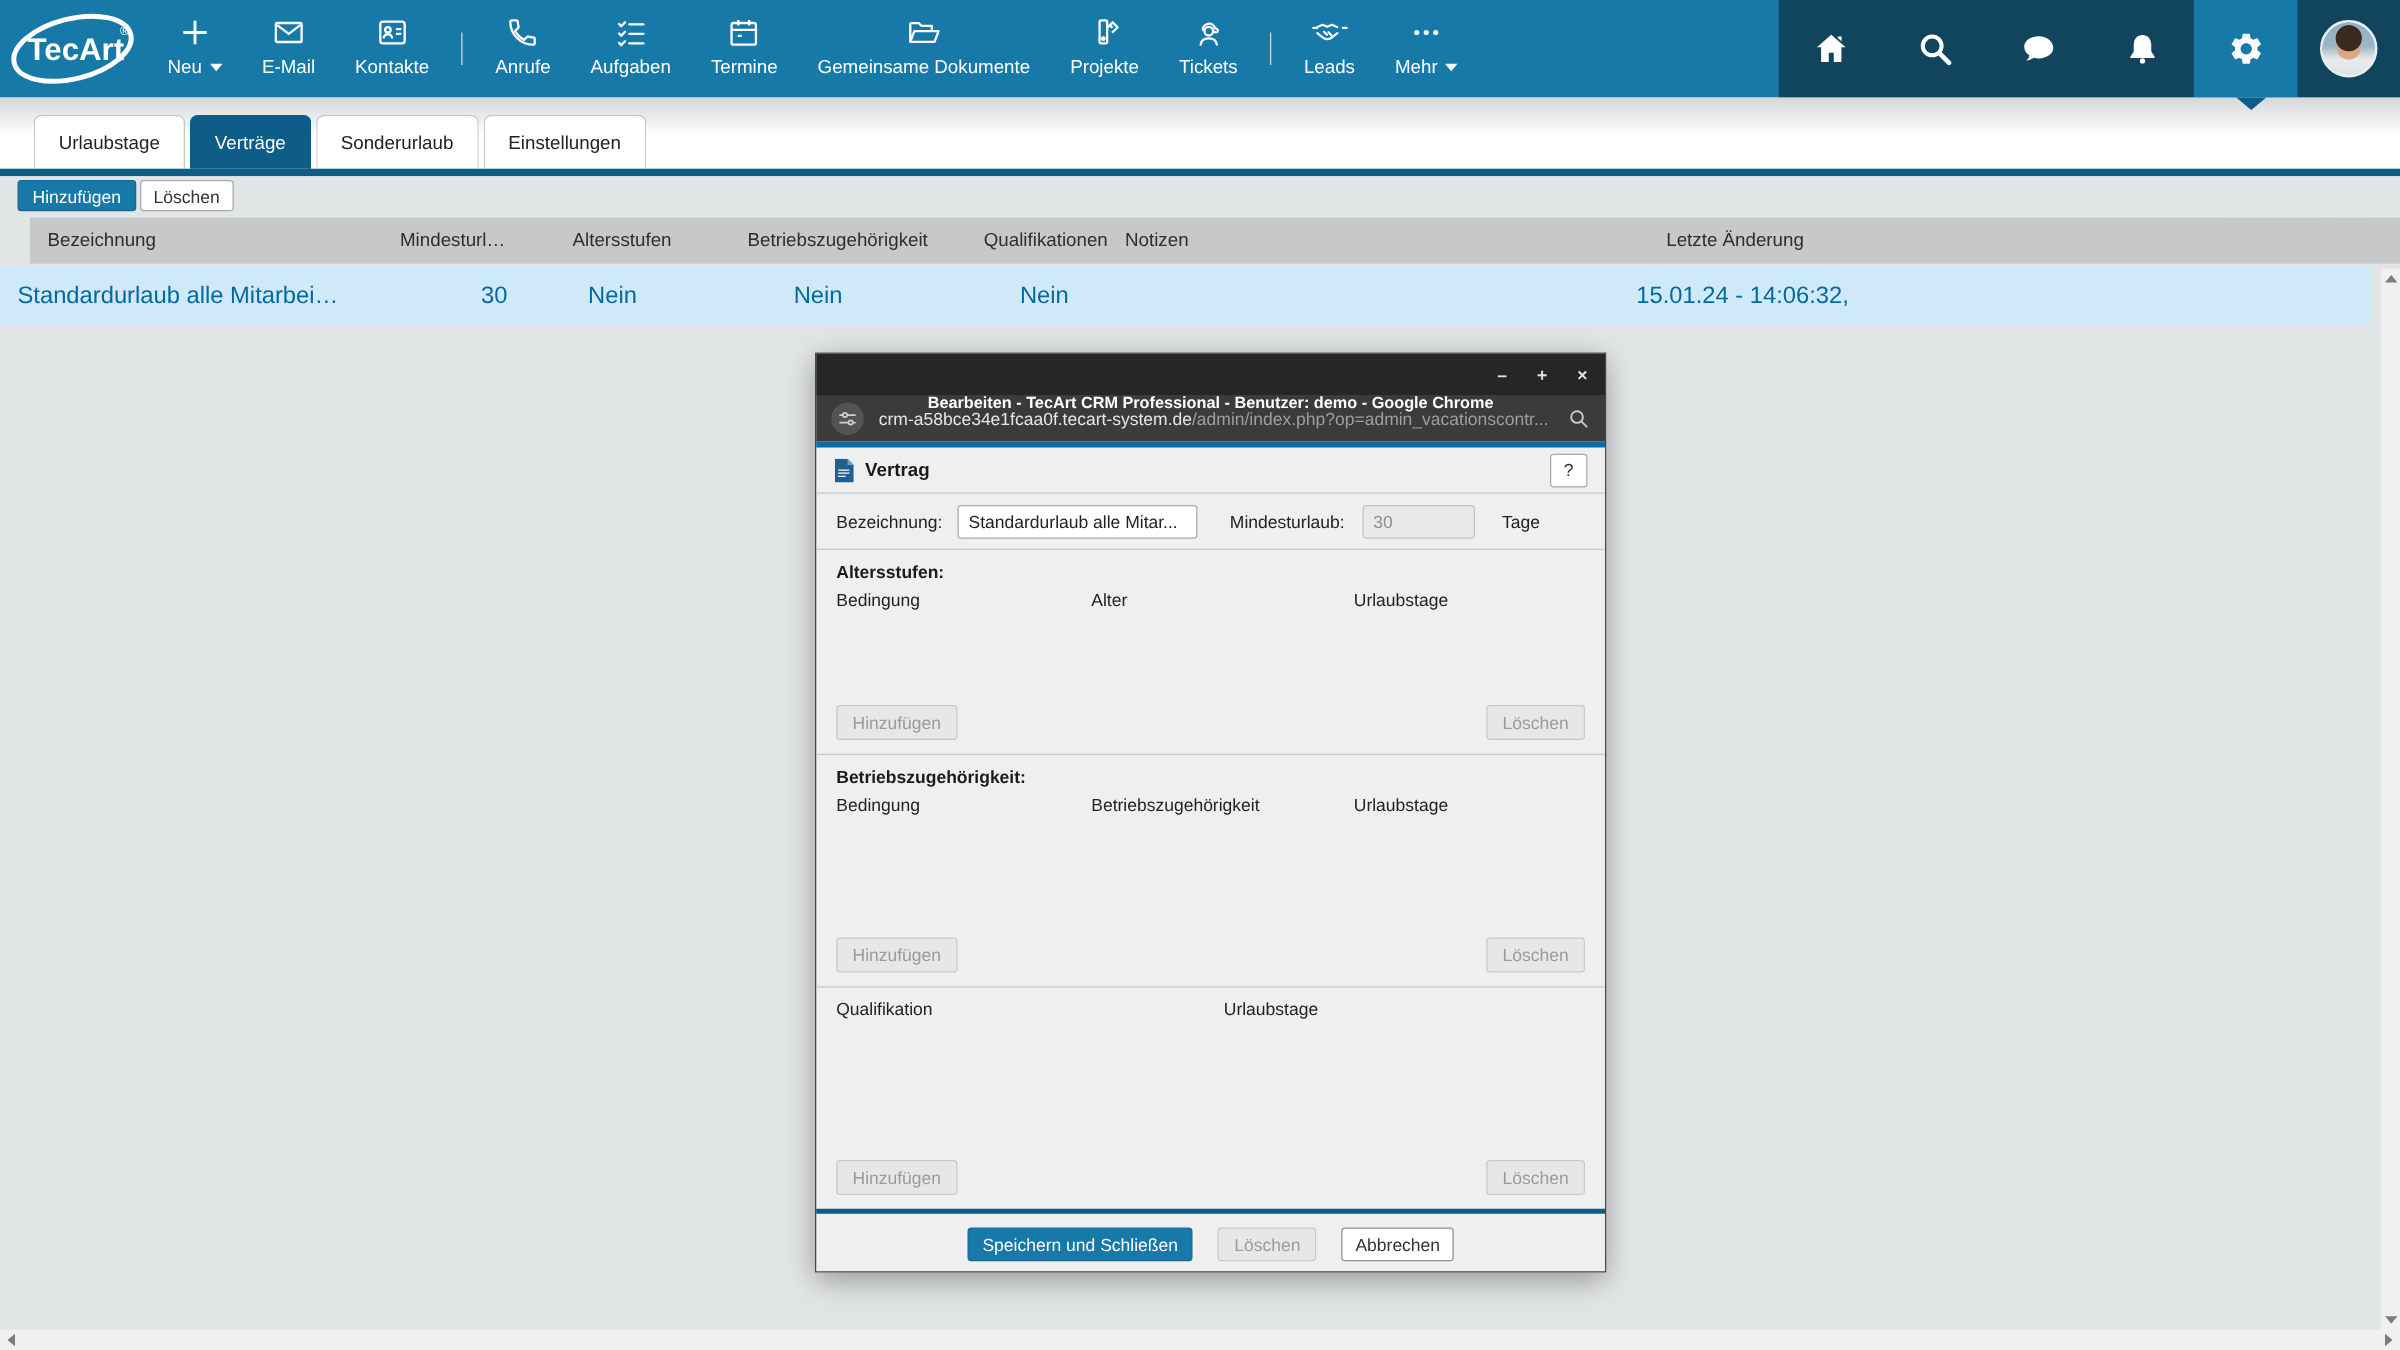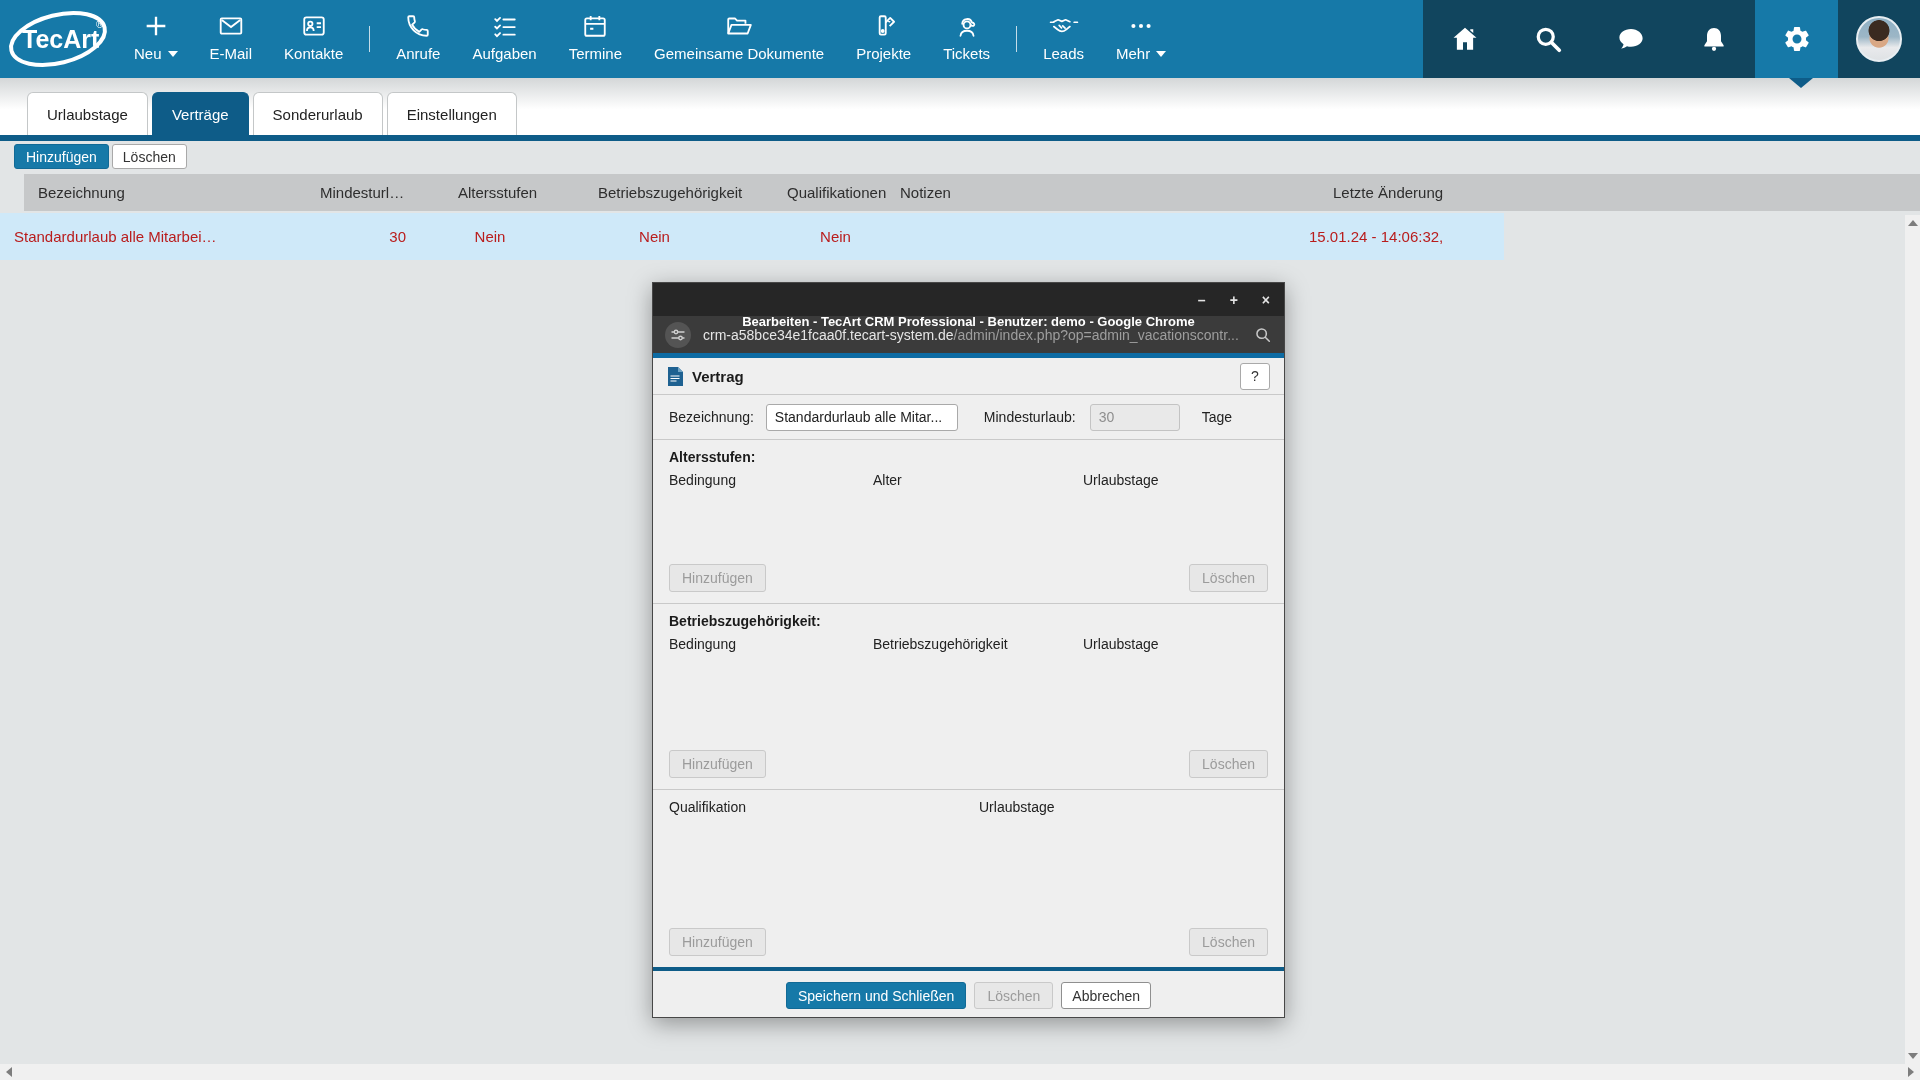--- a/index.html
+++ b/index.html
@@ -76,22 +76,22 @@
     color:#fff; font-size:14px; display:flex; align-items:center; justify-content:center;
     padding:0 11px; cursor:pointer; font-family:"Liberation Sans", sans-serif;
   }
 
   
   .thead {
     position:absolute; left:0; top:174px; width:1905px; height:37px; background:#c6c8c9;
     display:flex; align-items:center; font-size:15px; color:#2e2e2e;margin-left:24px;
   }
   .trow {
-    position:absolute; left:0; top:213px; width:1504px; height:47px; background:#cfe9f9;
-    display:flex; align-items:center; font-size:15px; color:#b91c1c; cursor:pointer;
+    position:absolute; left:0; top:213px; width:1897px; height:47px; background:#cfe9f9;
+    display:flex; align-items:center; font-size:19px; color:#0369a1; cursor:pointer;
   }
   .c1 { width:294px; padding-left:14px; overflow:hidden; white-space:nowrap; text-overflow:ellipsis; }
   .c2 { width:126px; }
   .c2h { padding-left:2px; overflow:hidden; white-space:nowrap; }
   .c2v { text-align:right; padding-right:14px; }
   .c3 { width:140px; } .c4 { width:189px; } .c5 { width:113px; }
   .c3h,.c4h,.c5h { padding-left:14px; }
   .c3v,.c4v { text-align:center; }
   .c5v { text-align:center; padding-left:60px; }
   .c6 { width:433px; padding-left:14px; }
@@ -160,21 +160,21 @@
   .psec .btnrow { display:flex; justify-content:space-between; }
   .btn-dis {
     height:28px; background:#e7e7e7; border:1px solid #c9c9c9; border-radius:3px;
     color:#9b9b9b; font-size:14px; display:flex; align-items:center; justify-content:center;
     padding:0 12px; font-family:"Liberation Sans", sans-serif;
   }
   .sec1 { height:163px; } .sec2 { height:185px; } .sec3 { height:177px; }
 
   .pfooter {
     border-top:4px solid #0e5c88; flex:1; display:flex; justify-content:center;
-    align-items:flex-start; padding-top:11px; gap:8px;
+    align-items:flex-start; padding-top:11px; gap:20px;
   }
   .pfooter .btn-blue { height:27px; }
   .pfooter .btn-dis { height:27px; }
   .pfooter .btn-plain { height:27px; border-color:#8f8f8f; }
 </style>
 </head>
 <body>
 
 <div class="topnav">
   <div class="logo">

